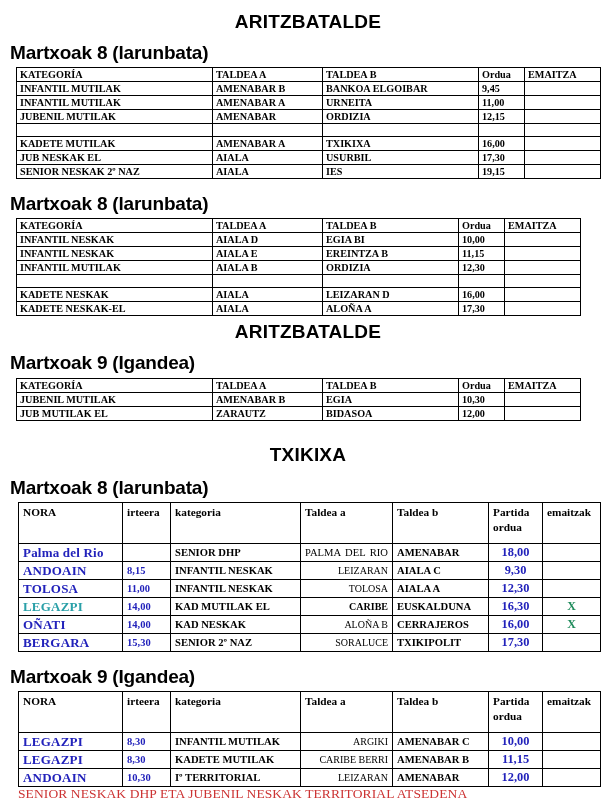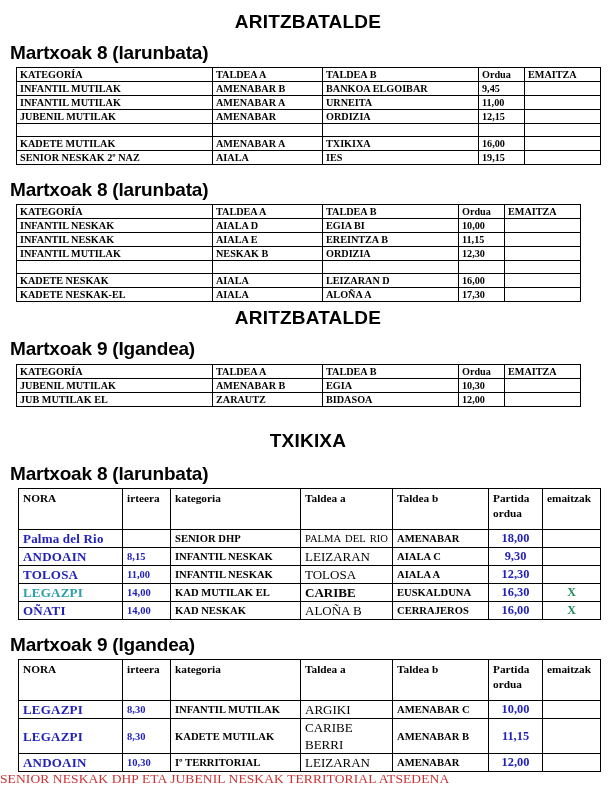--- a/index.html
+++ b/index.html
@@ -85,39 +85,40 @@
     height: 38px;
     line-height: 15px;
     vertical-align: top;
     padding-top: 2px;
     white-space: normal;
   }
   .c-nora   { font-weight: bold; font-size: 13px; color: #2222bb; letter-spacing: 0.2px; }
   .c-nora.teal { color: #2aa0a8; }
   .c-irteera{ font-weight: bold; font-size: 10.5px; color: #2222bb; }
   .c-kat    { font-weight: bold; font-size: 10.6px; color: #000; margin-top: 32px; }
-  .c-ta     { font-weight: normal; font-size: 13px; color: #000; }
+  .c-ta     { font-weight: normal; font-size: 10px; color: #000; text-align: right; }
   .c-ta.b   { font-weight: bold; }
   .c-tb     { font-weight: bold; font-size: 10.6px; color: #000; }
   .c-ord    { font-weight: bold; font-size: 12.4px; color: #2222bb; text-align: center; }
   .c-em     { font-weight: bold; font-size: 12px; color: #1f8b5b; text-align: center; }
   .justify-cell {
     text-align: justify;
     text-align-last: justify;
     white-space: normal;
     line-height: 11px;
     padding-top: 2px;
     font-size: 10.6px;
   }
   td.tall { height: 28px; }
 
   .footnote {
     font-family: "Liberation Serif", serif;
     font-size: 13.5px;
     color: #cc3333;
+    padding-left: 18px;
     letter-spacing: 0.1px;
     line-height: 1.1;
   }
   .sp4  { height: 4px; }
   .sp6  { height: 6px; }
   .sp8  { height: 8px; }
   .sp10 { height: 10px; }
   .sp14 { height: 14px; }
   .sp22 { height: 22px; }
 </style>
@@ -177,20 +178,27 @@
         <td class="empty"></td>
       </tr>
       <tr>
         <td>KADETE MUTILAK</td>
         <td>AMENABAR A</td>
         <td>TXIKIXA</td>
         <td>16,00</td>
         <td></td>
       </tr>
       <tr>
+        <td>JUB NESKAK EL</td>
+        <td>AIALA</td>
+        <td>USURBIL</td>
+        <td>17,30</td>
+        <td></td>
+      </tr>
+      <tr>
         <td>SENIOR NESKAK 2º NAZ</td>
         <td>AIALA</td>
         <td>IES</td>
         <td>19,15</td>
         <td></td>
       </tr>
     </tbody>
   </table>
 
   <div class="sp6"></div>
@@ -223,21 +231,21 @@
       </tr>
       <tr>
         <td>INFANTIL NESKAK</td>
         <td>AIALA E</td>
         <td>EREINTZA B</td>
         <td>11,15</td>
         <td></td>
       </tr>
       <tr>
         <td>INFANTIL MUTILAK</td>
-        <td>NESKAK B</td>
+        <td>AIALA B</td>
         <td>ORDIZIA</td>
         <td>12,30</td>
         <td></td>
       </tr>
       <tr>
         <td class="empty"></td>
         <td class="empty"></td>
         <td class="empty"></td>
         <td class="empty"></td>
         <td class="empty"></td>
@@ -369,20 +377,29 @@
       <tr>
         <td class="c-nora">OÑATI</td>
         <td class="c-irteera">14,00</td>
         <td class="c-kat">KAD NESKAK</td>
         <td class="c-ta">ALOÑA B</td>
         <td class="c-tb">CERRAJEROS</td>
         <td class="c-ord">16,00</td>
         <td class="c-em">X</td>
       </tr>
 
+      <tr>
+        <td class="c-nora">BERGARA</td>
+        <td class="c-irteera">15,30</td>
+        <td class="c-kat">SENIOR 2º NAZ</td>
+        <td class="c-ta">SORALUCE</td>
+        <td class="c-tb">TXIKIPOLIT</td>
+        <td class="c-ord">17,30</td>
+        <td class="c-em"></td>
+      </tr>
     </tbody>
   </table>
 
   <div class="sp14"></div>
 
   <div class="day-title">Martxoak 9 (Igandea)</div>
   <div class="sp4"></div>
 
   <table class="away" style="width:562px;">
     <colgroup>

